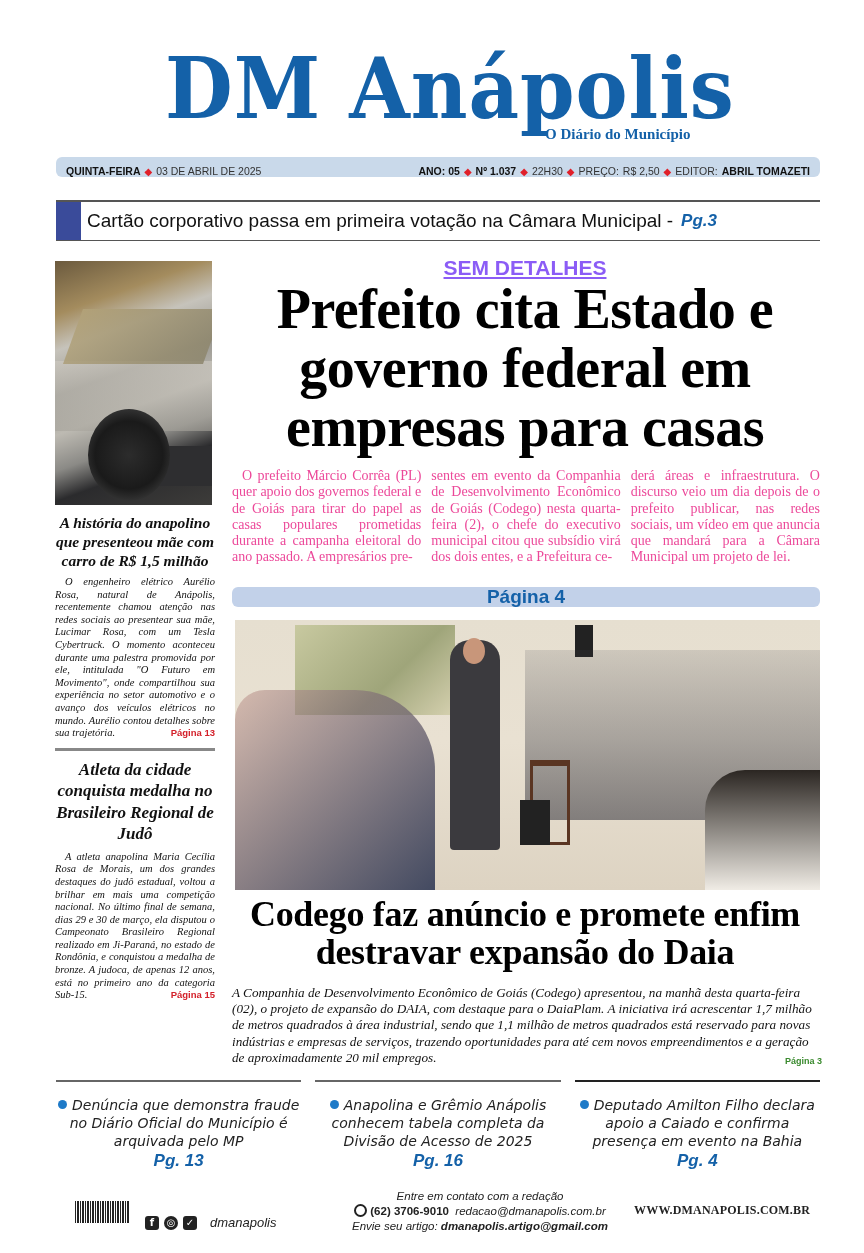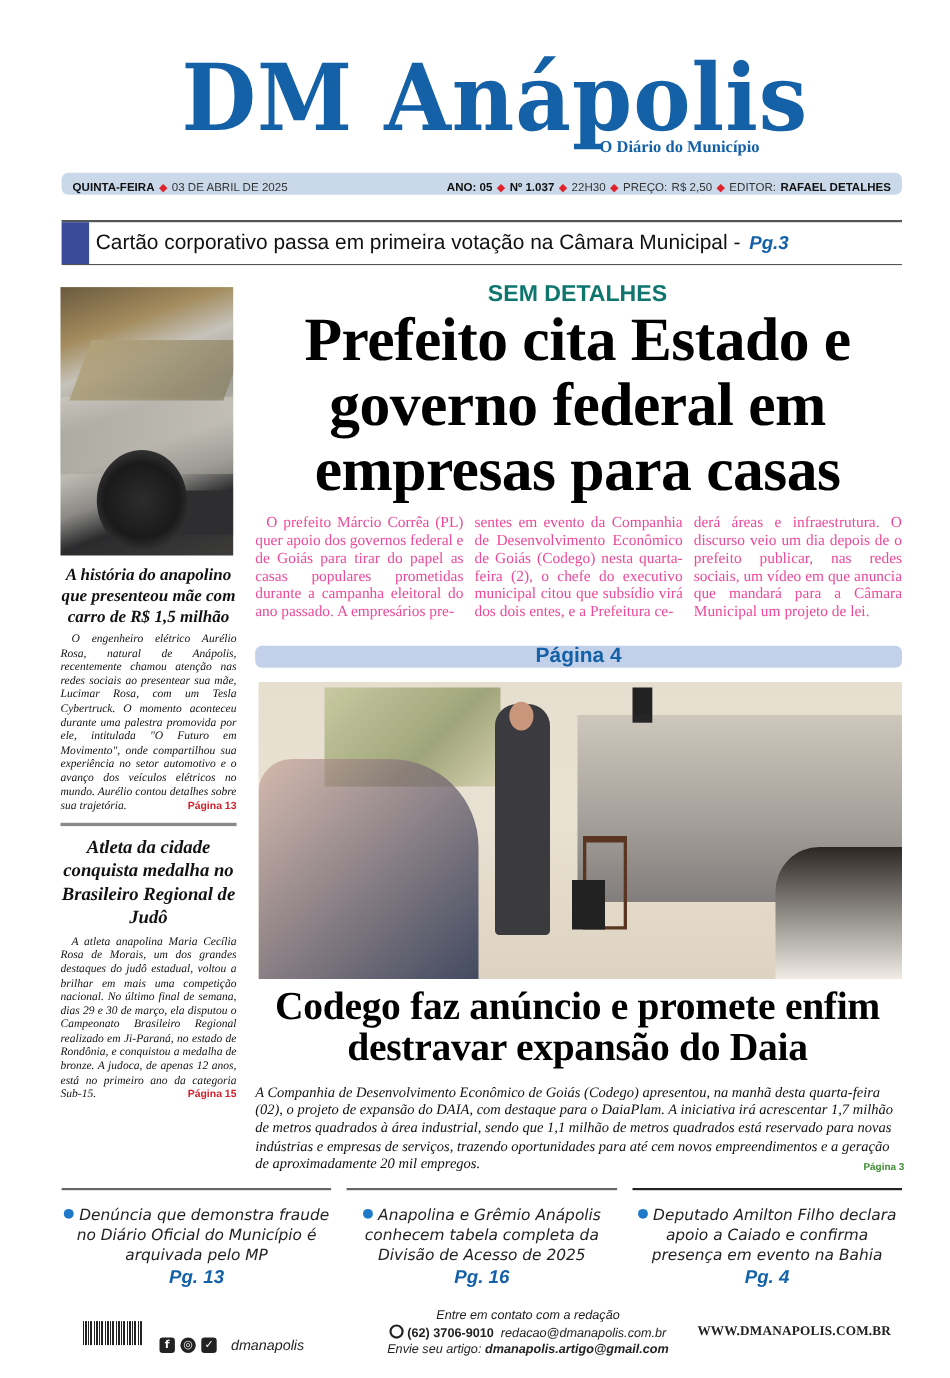--- a/index.html
+++ b/index.html
@@ -29,21 +29,21 @@
   .photo-car .windshield { position: absolute; left: 18px; top: 48px; width: 140px; height: 55px; background: linear-gradient(120deg, #b3a37a, #8c856c); transform: skewX(-20deg); opacity: .85; }
   .photo-car .wheel { position: absolute; left: 33px; top: 148px; width: 82px; height: 92px; border-radius: 50%; background: radial-gradient(circle, #2c2c2c 0%, #1a1a1a 55%, #333 75%, #222 100%); }
   .photo-car .body { position: absolute; left: 0; top: 100px; width: 157px; height: 70px; background: linear-gradient(180deg,#cfcbc3,#a7a49c); opacity: .6; }
   .photo-car .bumper { position: absolute; left: 80px; top: 185px; width: 77px; height: 40px; background: #2e2e30; }
   .story-title { font-family: "Liberation Serif", serif; font-style: italic; font-size: 15.5px; line-height: 19px; text-align: center; margin-top: 8px; color: #111; }
   .story-body { font-family: "Liberation Serif", serif; font-style: italic; font-size: 10.5px; line-height: 12.6px; text-align: justify; margin-top: 6px; color: #111; text-indent: 10px; }
   .page-ref-red { color: #d3202a; font-family: "Liberation Sans", sans-serif; font-weight: bold; font-style: normal; font-size: 9.5px; float: right; }
   .hr-grey { height: 3px; background: #888; margin: 8px 0 0 0; }
 
   
-  .kicker { position: absolute; left: 230px; top: 256px; width: 590px; text-align: center; color: #0f766e; font-weight: bold; font-size: 21px; }
+  .kicker { position: absolute; left: 230px; top: 256px; width: 590px; text-align: center; color: #8b5cf6; font-weight: bold; font-size: 21px; text-decoration: underline; }
   .headline { position: absolute; left: 225px; top: 280px; width: 600px; text-align: center; font-family: "Liberation Serif", serif; font-weight: bold; font-size: 56px; line-height: 59px; letter-spacing: -0.5px; color: #000; }
 
   .cols { position: absolute; left: 232px; top: 468px; width: 588px; display: grid; grid-template-columns: 1fr 1fr 1fr; column-gap: 10px; font-family: "Liberation Serif", serif; font-size: 14px; line-height: 16.3px; color: #ec4899; }
   .cols p { text-align: justify; }
   .indent { text-indent: 10px; }
 
   .page4-bar { position: absolute; left: 232px; top: 587px; width: 588px; height: 20px; background: #c2d1e9; border-radius: 6px; text-align: center; font-weight: bold; color: #1461a8; font-size: 19px; line-height: 20px; }
 
   
   .photo-meeting { position: absolute; left: 235px; top: 620px; width: 585px; height: 270px; background: linear-gradient(180deg, #e6dfd0 0%, #e9e1d2 45%, #ddd3c2 100%); overflow: hidden; }
@@ -100,21 +100,21 @@
     <b>ANO: 05</b>
     <span class="diamond">◆</span>
     <b>Nº 1.037</b>
     <span class="diamond">◆</span>
     <span class="light">22H30</span>
     <span class="diamond">◆</span>
     <span class="light">PREÇO:</span>
     <span class="light">R$ 2,50</span>
     <span class="diamond">◆</span>
     <span class="light">EDITOR:</span>
-    <b>RAFAEL DETALHES</b>
+    <b>ABRIL TOMAZETI</b>
   </div>
 </div>
 
 <div class="teaser">
   <div class="accent"></div>
   <span class="text">Cartão corporativo passa em primeira votação na Câmara Municipal -</span>
   <span class="pg">Pg.3</span>
 </div>
 
 <aside class="left-col">

